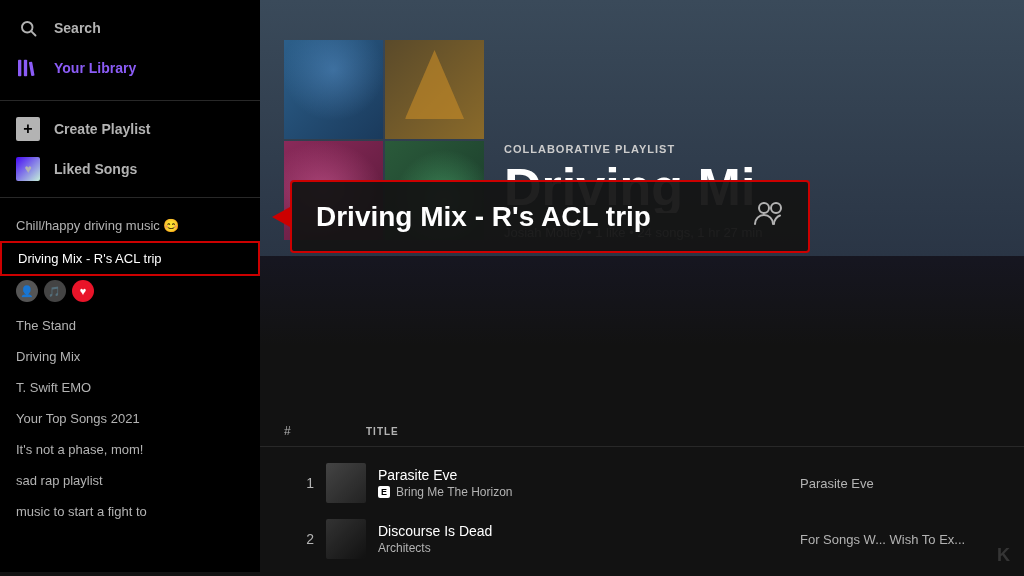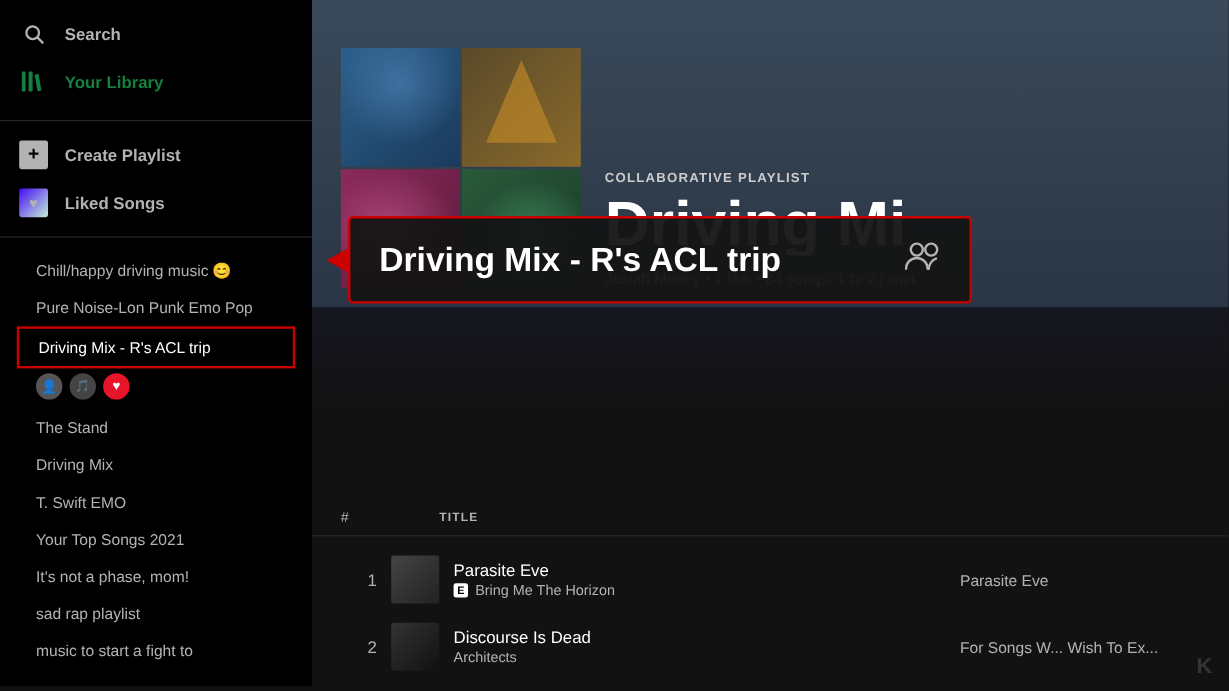--- a/index.html
+++ b/index.html
@@ -41,34 +41,34 @@
 
     .nav-item .icon {
       width: 24px;
       height: 24px;
       display: flex;
       align-items: center;
       justify-content: center;
       font-size: 18px;
     }
 
-    .nav-item.your-library { color: #15803d; }
+    .nav-item.your-library { color: #8b5cf6; }
 
     .nav-divider {
       border: none;
       border-top: 1px solid #282828;
       margin: 4px 0;
     }
 
     .create-liked {
       padding: 4px 0;
     }
 
     .library-list {
-      padding: 8px 14px;
+      padding: 8px 0;
       flex: 1;
       overflow-y: auto;
     }
 
     .library-list::-webkit-scrollbar { width: 4px; }
     .library-list::-webkit-scrollbar-thumb { background: #535353; border-radius: 2px; }
 
     .library-item {
       padding: 8px 16px;
       font-size: 13px;
@@ -402,23 +402,20 @@
   </div>
 
   <hr class="nav-divider">
 
   <div class="library-list">
 
     <div class="library-item">
       <span>Chill/happy driving music 😊</span>
     </div>
 
-    <div class="library-item">
-      <span>Pure Noise-Lon Punk Emo Pop</span>
-    </div>
 
     <div class="library-item highlighted sidebar-highlight" style="border: 2px solid #cc0000; color:#fff; position:relative;">
       <span>Driving Mix - R's ACL trip</span>
       
     </div>
 
     <div class="library-item-icons">
       <span class="icon-circle" style="background:#555; color:#fff;">👤</span>
       <span class="icon-circle" style="background:#444; color:#fff; font-size:10px;">🎵</span>
       <span class="icon-circle" style="background:#e91429; color:#fff; font-size:11px;">♥</span>

